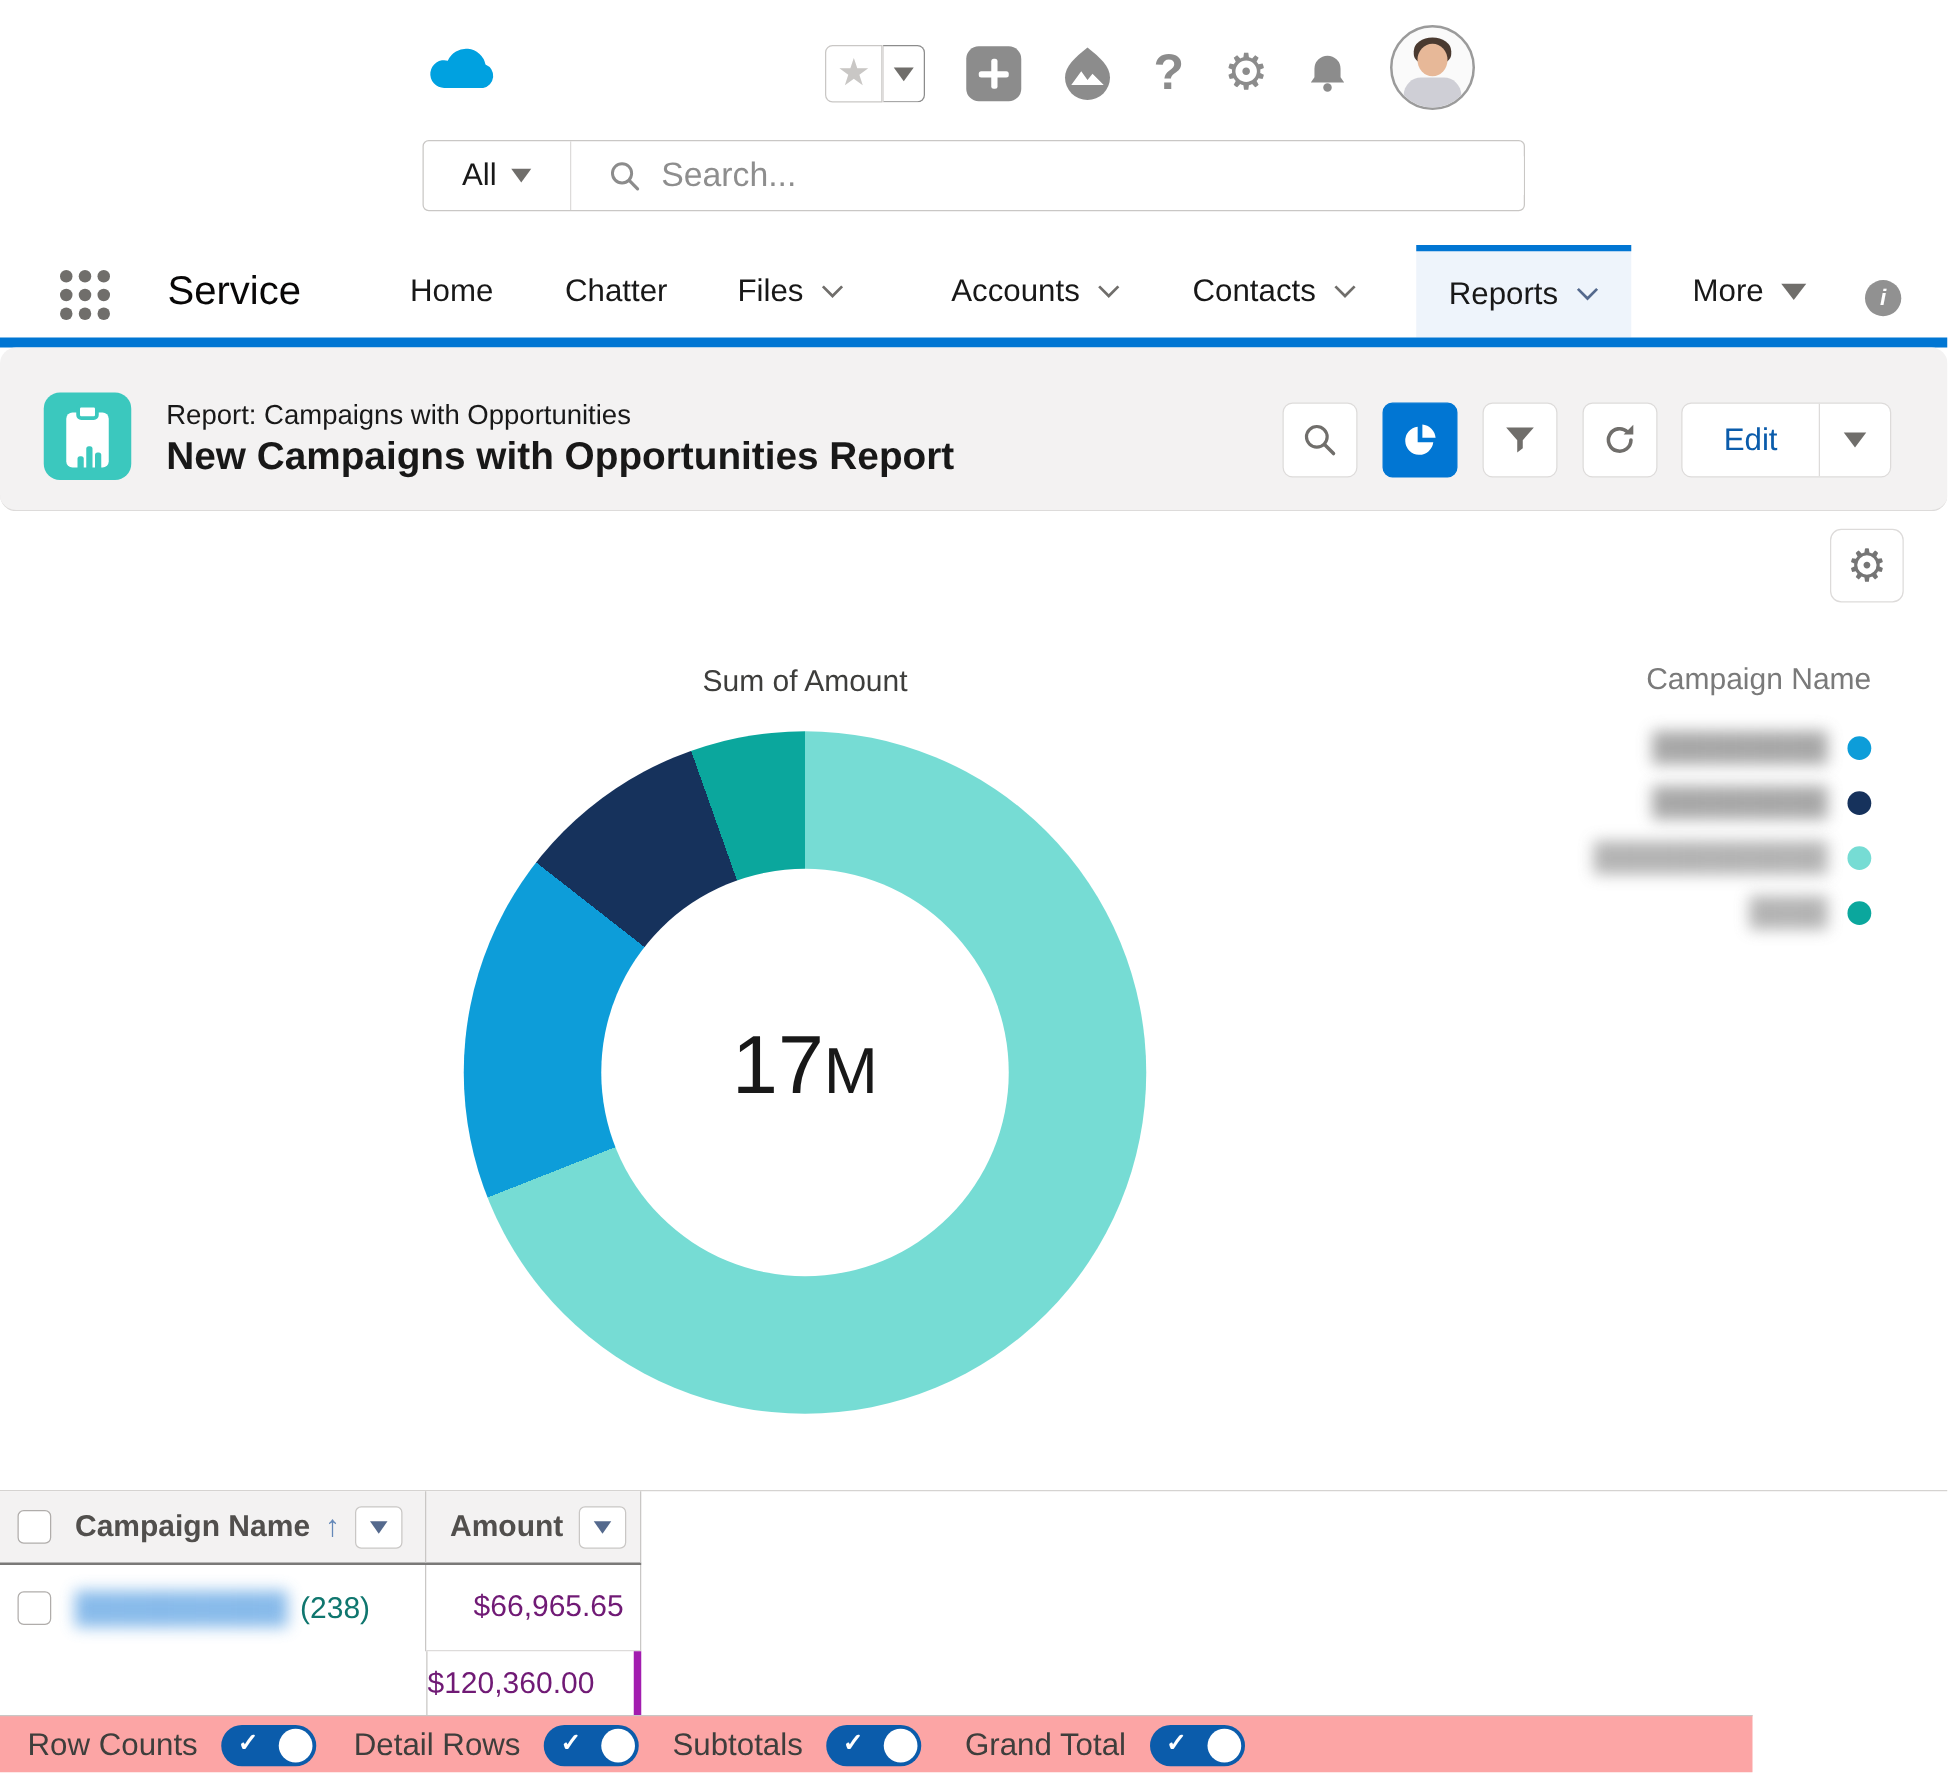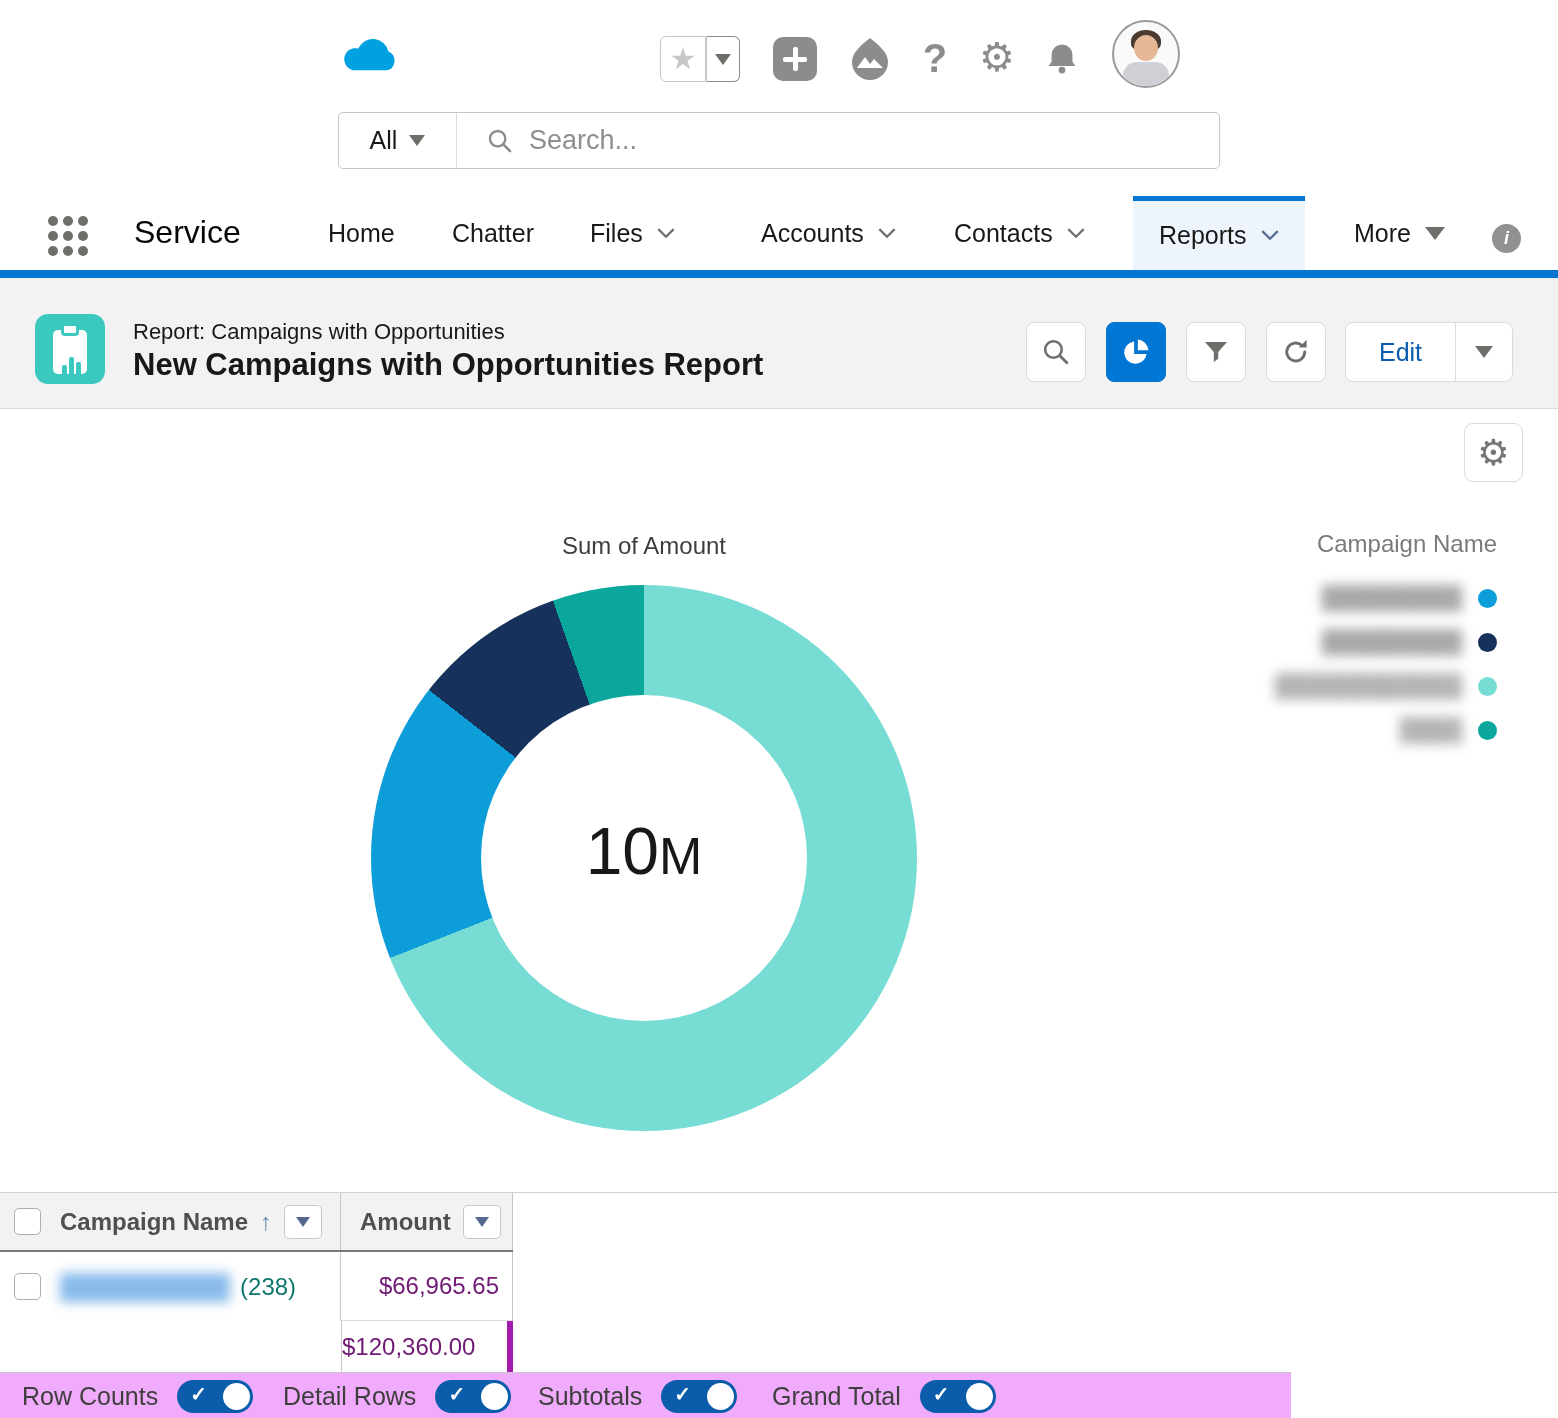--- a/index.html
+++ b/index.html
@@ -43,21 +43,21 @@
   .waffle i { width:10px; height:10px; border-radius:50%; background:#706E6B; }
   .app-name { left:134px; top:18px; font-size:32px; color:#080707; }
   .nav-tab { top:0; height:74px; display:flex; align-items:center; gap:14px; font-size:25px; color:#181818; cursor:pointer; padding:0 6px; }
   .nav-tab.active { background:#EEF4FB; border-top:5px solid #0176D3; padding:0 26px; }
   .chev { width:18px; height:11px; }
   .more-caret { width:0; height:0; border-left:10px solid transparent; border-right:10px solid transparent; border-top:13px solid #706E6B; }
   .info-btn { left:1492px; top:224px; width:29px; height:29px; border-radius:50%; background:#919191; color:#fff; font-size:18px; font-weight:bold; font-style:italic; display:flex; align-items:center; justify-content:center; }
   .nav-underline { left:0; top:270px; width:1558px; height:8px; background:#0176D3; }
 
   
-  .report-header { left:0; top:278px; width:1558px; height:131px; background:#F3F2F2; border-bottom:1px solid #DDDBDA; }
+  .report-header { left:0; top:278px; width:1558px; height:131px; background:#F3F2F2; border-bottom:1px solid #DDDBDA;border-radius:13px; }
   .report-icon { left:35px; top:36px; width:70px; height:70px; background:#3BC8BE; border-radius:13px; }
   .clip-body { position:absolute; left:18px; top:16px; width:34px; height:44px; background:#fff; border-radius:5px; }
   .clip-top { position:absolute; left:26px; top:9px; width:18px; height:13px; background:#fff; border-radius:4px; border:3px solid #3BC8BE; }
   .clip-bar { position:absolute; bottom:8px; width:5px; background:#3BC8BE; border-radius:2px; }
   .report-type { left:133px; top:41px; font-size:22px; color:#181818; }
   .report-title { left:133px; top:69px; font-size:31px; font-weight:bold; color:#181818; }
   .hdr-btn { top:322px; width:60px; height:60px; border:1px solid #DDDBDA; border-radius:8px; background:#fff; display:flex; align-items:center; justify-content:center; cursor:pointer; position:absolute; }
   .hdr-btn.active { background:#0176D3; border-color:#0176D3; }
   .edit-group { left:1345px; top:322px; width:168px; height:60px; border:1px solid #DDDBDA; border-radius:8px; background:#fff; display:flex; position:absolute; }
   .edit-main { width:110px; display:flex; align-items:center; justify-content:center; font-size:25px; color:#0B5CAB; cursor:pointer; border-right:1px solid #DDDBDA; }
@@ -91,21 +91,21 @@
   .mini-dd .tri-down { border-left-width:7px; border-right-width:7px; border-top-width:10px; border-top-color:#54698D; }
   .t-row1 { position:absolute; left:0; top:59px; width:513px; height:69px; display:flex; }
   .t-row1 .col-campaign { border-right:1px solid #C9C7C5; }
   .t-row1 .col-amount { border-bottom:1px solid #DDDBDA; justify-content:flex-end; }
   .row-link { font-size:24px; color:#5FA3E3; margin-left:19px; }
   .row-count { font-size:24px; color:#0f766e; margin-left:10px; }
   .amount-val { font-size:24px; color:#701a75; margin-right:13px; }
   .t-row2 { position:absolute; left:341px; top:128px; width:172px; height:52px; border-left:1px solid #C9C7C5; border-right:6px solid #a21caf; display:flex; align-items:center; justify-content:flex-start; }
 
   
-  .footer { left:0; top:1372px; width:1291px; height:46px; background:#f0abfc; border-top:1px solid #C9C7C5; }
+  .footer { left:0; top:1372px; width:1402px; height:46px; background:#fca5a5; border-top:1px solid #C9C7C5; }
   .toggle-group { position:absolute; top:0; height:46px; display:flex; align-items:center; gap:19px; }
   .toggle-label { font-size:25px; color:#3E3E3C; }
   .toggle { width:76px; height:33px; background:#0B5CAB; border-radius:17px; position:relative; cursor:pointer; }
   .toggle .check { position:absolute; left:13px; top:2px; color:#fff; font-size:20px; font-weight:bold; }
   .toggle .knob { position:absolute; right:3px; top:3px; width:27px; height:27px; border-radius:50%; background:#fff; }
 </style>
 </head>
 <body>
 
 <div id="app">
@@ -267,21 +267,21 @@
   </div>
 
   <div class="gear-btn">
       <span>⚙</span>
     </div>
   <div class="abs chart-title">Sum of Amount</div>
 
   <div class="abs donut" style="background: conic-gradient(rgb(118, 220, 212) 0deg, rgb(118, 220, 212) 248.5deg, rgb(13, 157, 217) 248.5deg, rgb(13, 157, 217) 308deg, rgb(22, 50, 92) 308deg, rgb(22, 50, 92) 340.5deg, rgb(11, 167, 157) 340.5deg, rgb(11, 167, 157) 360deg);">
     <div class="donut-hole">
       <div class="donut-center">
-        <span class="val">10</span><span class="suf">M</span>
+        <span class="val">17</span><span class="suf">M</span>
       </div>
     </div>
   </div>
 
   <div class="abs legend">
     <div class="legend-title">Campaign Name</div>
     <div>
         <div class="legend-item">
           <span class="legend-label redacted" style="color: rgb(138, 138, 138);">█████████</span>
           <span class="legend-dot" style="background: rgb(13, 157, 217);"></span>

